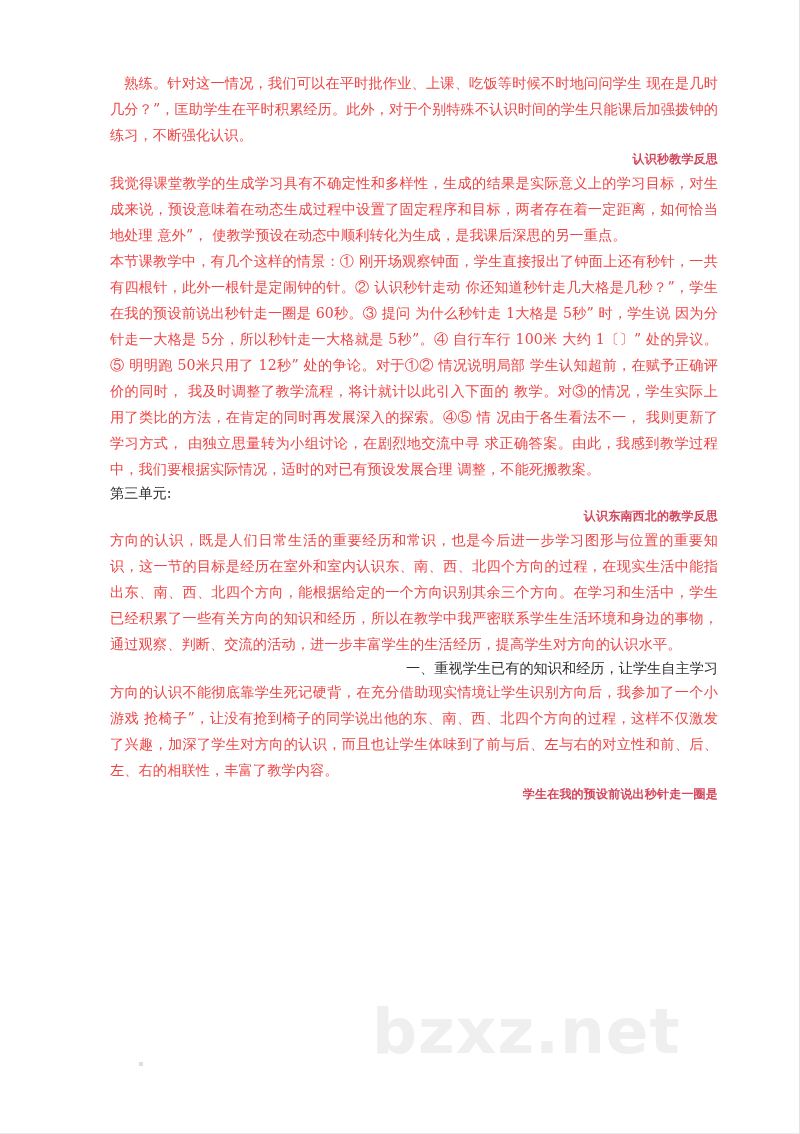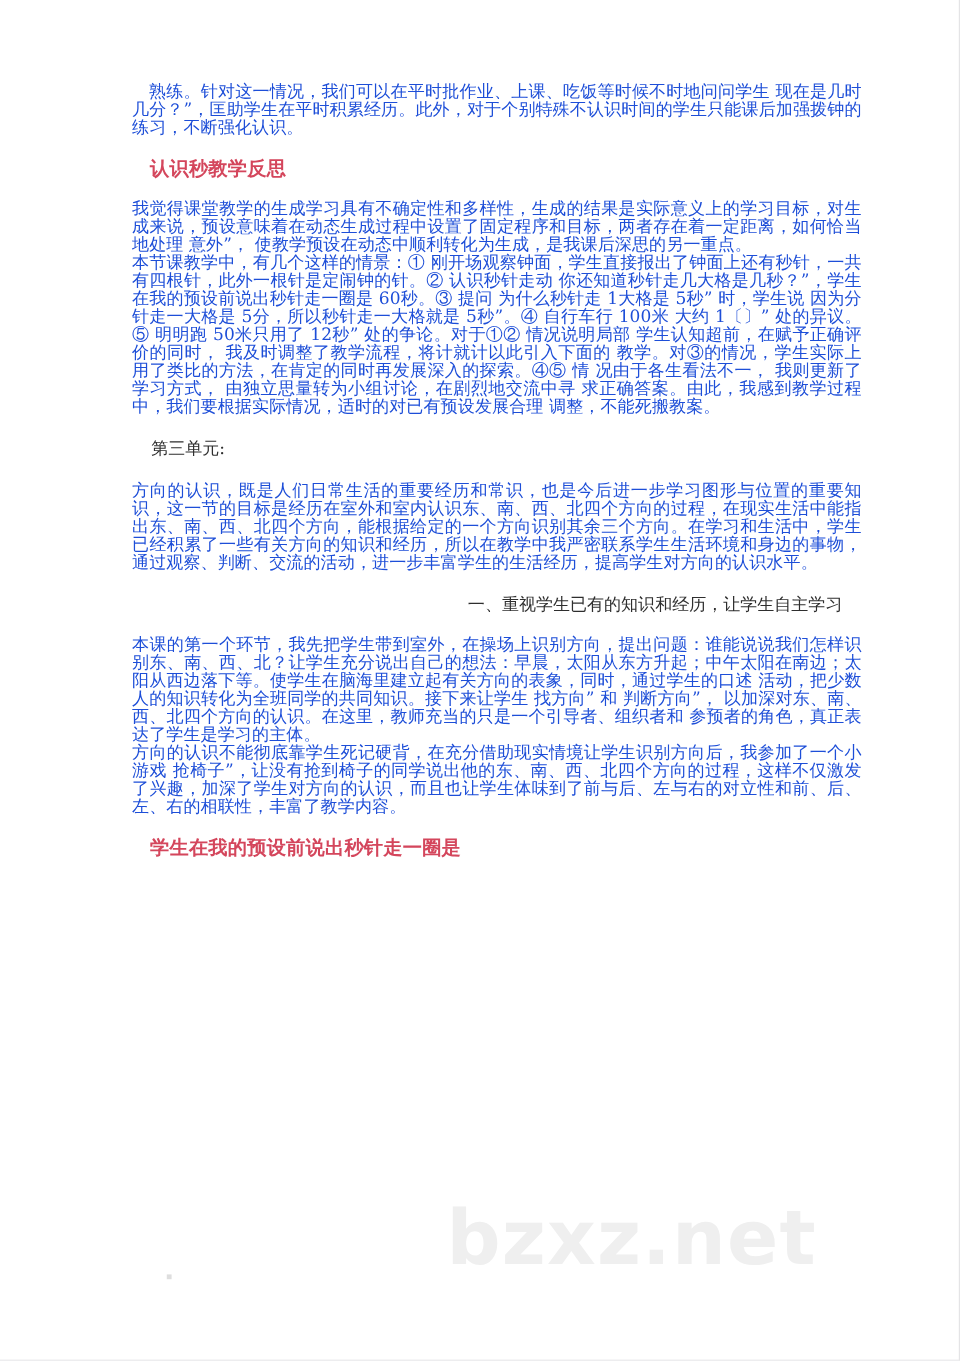--- a/index.html
+++ b/index.html
@@ -50,39 +50,40 @@
     width: 4px;
     height: 4px;
     background: #d8d8d8;
     opacity: .85;
   }
 
   
   p.para {
     margin: 0;
     font-size: 14.2px;
-    line-height: 15px;
-    color: #1d4ed8;
+    line-height: 26px;
+    color: #ef4444;
     text-align: justify;
     text-justify: inter-character;
     letter-spacing: .1px;
     font-family: "DejaVu Serif", "Liberation Serif", serif;
   }
   p.para.indent1 { text-indent: 1em; }
   p.heading {
-    margin: 15px;
-    font-size: 16px;
+    margin: 0;
+    font-size: 12px;
     line-height: 22.3px;
     font-weight: bold;
     color: #d4465c;
     font-family: "DejaVu Serif", "Liberation Serif", serif;
     letter-spacing: .2px;
+    text-align: right;
   }
   p.plain {
-    margin: 16px;
+    margin: 0;
     font-size: 14.2px;
     line-height: 22.3px;
     color: #2e2e2e;
     font-family: "DejaVu Serif", "Liberation Serif", serif;
   }
   .nojust { text-align: right; }
 </style>
 </head>
 <body>
 
@@ -96,26 +97,26 @@
 
     <p class="heading">认识秒教学反思</p>
 
 
     <p class="para">我觉得课堂教学的生成学习具有不确定性和多样性，生成的结果是实际意义上的学习目标，对生成来说，预设意味着在动态生成过程中设置了固定程序和目标，两者存在着一定距离，如何恰当地处理 意外”， 使教学预设在动态中顺利转化为生成，是我课后深思的另一重点。</p>
 
     <p class="para">本节课教学中，有几个这样的情景：① 刚开场观察钟面，学生直接报出了钟面上还有秒针，一共有四根针，此外一根针是定闹钟的针。② 认识秒针走动 你还知道秒针走几大格是几秒？”，学生在我的预设前说出秒针走一圈是 60秒。③ 提问 为什么秒针走 1大格是 5秒” 时，学生说 因为分针走一大格是 5分，所以秒针走一大格就是 5秒”。④ 自行车行 100米 大约 1〔〕” 处的异议。⑤ 明明跑 50米只用了 12秒” 处的争论。对于①② 情况说明局部 学生认知超前，在赋予正确评价的同时， 我及时调整了教学流程，将计就计以此引入下面的 教学。对③的情况，学生实际上用了类比的方法，在肯定的同时再发展深入的探索。④⑤ 情 况由于各生看法不一， 我则更新了学习方式， 由独立思量转为小组讨论，在剧烈地交流中寻 求正确答案。由此，我感到教学过程中，我们要根据实际情况，适时的对已有预设发展合理 调整，不能死搬教案。</p>
 
     <p class="plain">第三单元:</p>
 
+    <p class="heading">认识东南西北的教学反思</p>
 
     <p class="para">方向的认识，既是人们日常生活的重要经历和常识，也是今后进一步学习图形与位置的重要知识，这一节的目标是经历在室外和室内认识东、南、西、北四个方向的过程，在现实生活中能指出东、南、西、北四个方向，能根据给定的一个方向识别其余三个方向。在学习和生活中，学生已经积累了一些有关方向的知识和经历，所以在教学中我严密联系学生生活环境和身边的事物，通过观察、判断、交流的活动，进一步丰富学生的生活经历，提高学生对方向的认识水平。</p>
 
     <p class="plain nojust">一、重视学生已有的知识和经历，让学生自主学习</p>
 
-    <p class="para">本课的第一个环节，我先把学生带到室外，在操场上识别方向，提出问题：谁能说说我们怎样识别东、南、西、北？让学生充分说出自己的想法：早晨，太阳从东方升起；中午太阳在南边；太阳从西边落下等。使学生在脑海里建立起有关方向的表象，同时，通过学生的口述 活动，把少数人的知识转化为全班同学的共同知识。接下来让学生 找方向” 和 判断方向”， 以加深对东、南、西、北四个方向的认识。在这里，教师充当的只是一个引导者、组织者和 参预者的角色，真正表达了学生是学习的主体。</p>
 
 
     <p class="para">方向的认识不能彻底靠学生死记硬背，在充分借助现实情境让学生识别方向后，我参加了一个小游戏 抢椅子”，让没有抢到椅子的同学说出他的东、南、西、北四个方向的过程，这样不仅激发了兴趣，加深了学生对方向的认识，而且也让学生体味到了前与后、左与右的对立性和前、后、左、右的相联性，丰富了教学内容。</p>
 
     <p class="heading">学生在我的预设前说出秒针走一圈是</p>
 
   </div>
 
   <div class="speck"></div>
 

